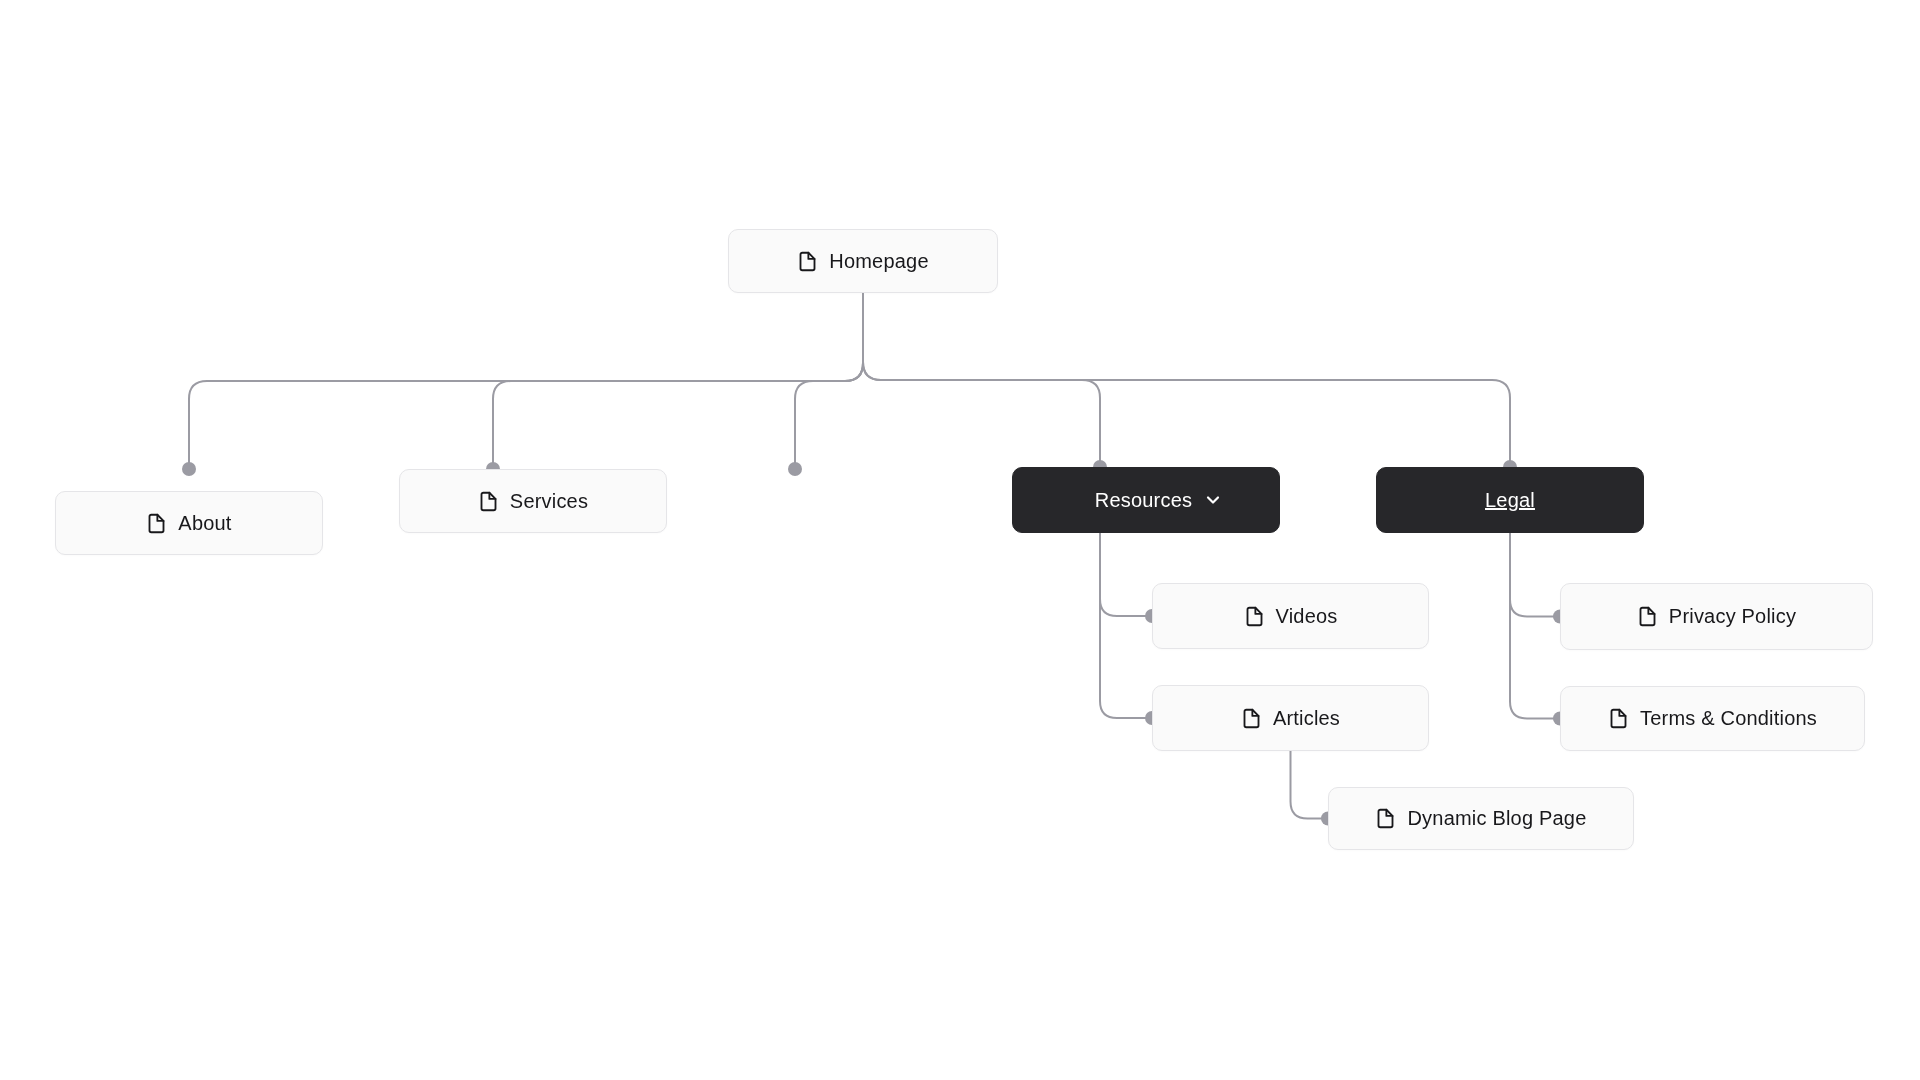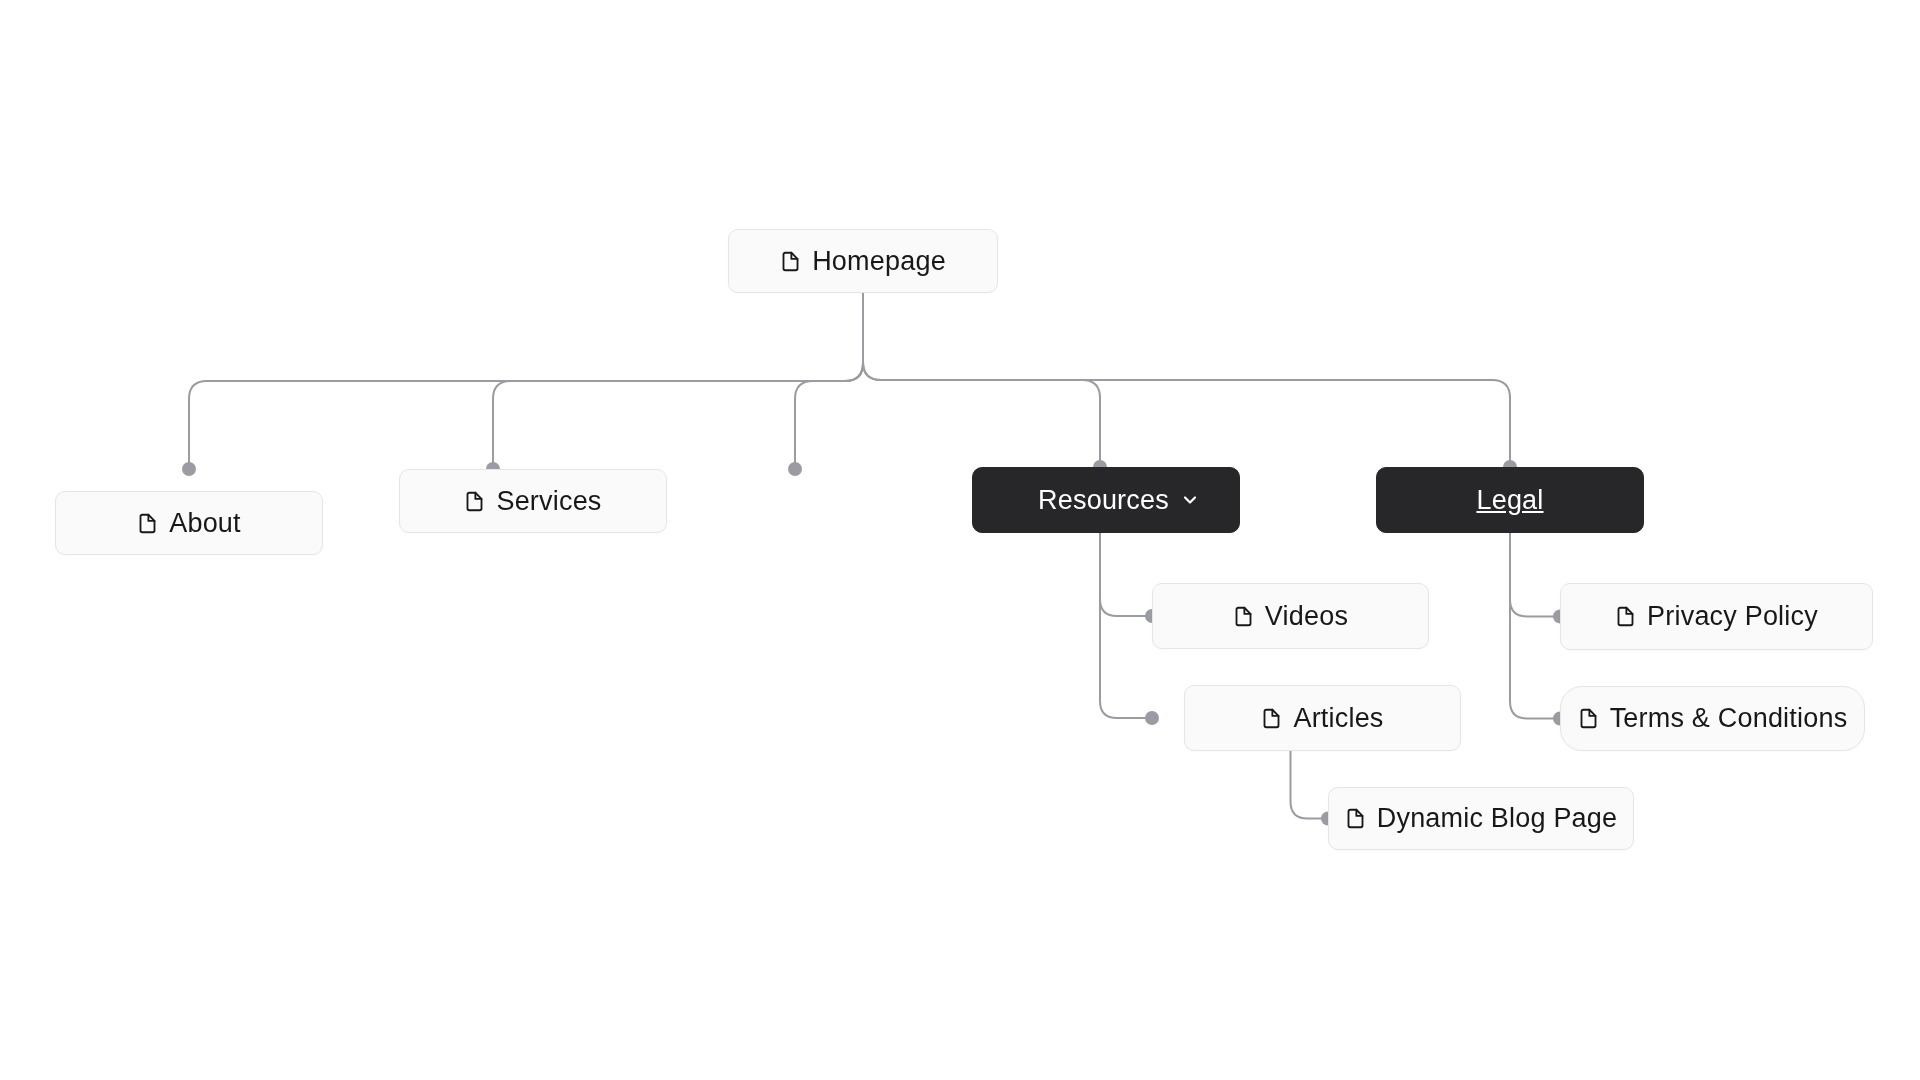--- a/index.html
+++ b/index.html
@@ -21,21 +21,21 @@
     inset: 0;
     pointer-events: none;
   }
   .node {
     position: absolute;
     display: flex;
     align-items: center;
     justify-content: center;
     gap: 11px;
     border-radius: 10px;
-    font-size: 27px;
+    font-size: 20px;
     font-weight: 500;
     letter-spacing: 0.2px;
     box-sizing: border-box;
     cursor: default;
     user-select: none;
   }
   .node.light {
     background: #fafafa;
     border: 1px solid #e5e5e8;
     color: #18181b;
@@ -101,59 +101,59 @@
     </div>
     <div class="node light" style="left: 359px; top: 469px; width: 268px; height: 64px; margin-left: 40px;">
       <span class="icon">
         <svg width="21" height="21" viewBox="0 0 24 24" fill="none" stroke="currentColor" stroke-width="2.1" stroke-linecap="round" stroke-linejoin="round">
           <path d="M13 2H6a2 2 0 0 0-2 2v16a2 2 0 0 0 2 2h12a2 2 0 0 0 2-2V9z"></path>
           <polyline points="13 2 13 9 20 9"></polyline>
         </svg>
       </span>
       <span>Services</span>
     </div>
-    <div class="node dark" style="left: 972px; top: 467px; width: 268px; height: 66px; padding-left: 26px;">
+    <div class="node dark" style="left: 1012px; top: 467px; width: 268px; height: 66px; padding-left: 26px;">
       <span>Resources</span>
       <span class="icon">
         <svg width="20" height="20" viewBox="0 0 24 24" fill="none" stroke="currentColor" stroke-width="2.6" stroke-linecap="round" stroke-linejoin="round">
           <polyline points="6 9 12 15 18 9"></polyline>
         </svg>
       </span>
     </div>
     <div class="node dark" style="left: 1376px; top: 467px; width: 268px; height: 66px; text-decoration: underline;">
       <span>Legal</span>
     </div>
     <div class="node light" style="left: 1152px; top: 583px; width: 277px; height: 66px;">
       <span class="icon">
         <svg width="21" height="21" viewBox="0 0 24 24" fill="none" stroke="currentColor" stroke-width="2.1" stroke-linecap="round" stroke-linejoin="round">
           <path d="M13 2H6a2 2 0 0 0-2 2v16a2 2 0 0 0 2 2h12a2 2 0 0 0 2-2V9z"></path>
           <polyline points="13 2 13 9 20 9"></polyline>
         </svg>
       </span>
       <span>Videos</span>
     </div>
-    <div class="node light" style="left: 1152px; top: 685px; width: 277px; height: 66px; margin-left: 32px;">
+    <div class="node light" style="left: 1152px; top: 685px; width: 277px; height: 66px;">
       <span class="icon">
         <svg width="21" height="21" viewBox="0 0 24 24" fill="none" stroke="currentColor" stroke-width="2.1" stroke-linecap="round" stroke-linejoin="round">
           <path d="M13 2H6a2 2 0 0 0-2 2v16a2 2 0 0 0 2 2h12a2 2 0 0 0 2-2V9z"></path>
           <polyline points="13 2 13 9 20 9"></polyline>
         </svg>
       </span>
       <span>Articles</span>
     </div>
     <div class="node light" style="left: 1560px; top: 583px; width: 313px; height: 67px;">
       <span class="icon">
         <svg width="21" height="21" viewBox="0 0 24 24" fill="none" stroke="currentColor" stroke-width="2.1" stroke-linecap="round" stroke-linejoin="round">
           <path d="M13 2H6a2 2 0 0 0-2 2v16a2 2 0 0 0 2 2h12a2 2 0 0 0 2-2V9z"></path>
           <polyline points="13 2 13 9 20 9"></polyline>
         </svg>
       </span>
       <span>Privacy Policy</span>
     </div>
-    <div class="node light" style="left: 1560px; top: 686px; width: 305px; height: 65px; border-radius: 22px;">
+    <div class="node light" style="left: 1560px; top: 686px; width: 305px; height: 65px;">
       <span class="icon">
         <svg width="21" height="21" viewBox="0 0 24 24" fill="none" stroke="currentColor" stroke-width="2.1" stroke-linecap="round" stroke-linejoin="round">
           <path d="M13 2H6a2 2 0 0 0-2 2v16a2 2 0 0 0 2 2h12a2 2 0 0 0 2-2V9z"></path>
           <polyline points="13 2 13 9 20 9"></polyline>
         </svg>
       </span>
       <span>Terms &amp; Conditions</span>
     </div>
     <div class="node light" style="left: 1328px; top: 787px; width: 306px; height: 63px;">
       <span class="icon">

